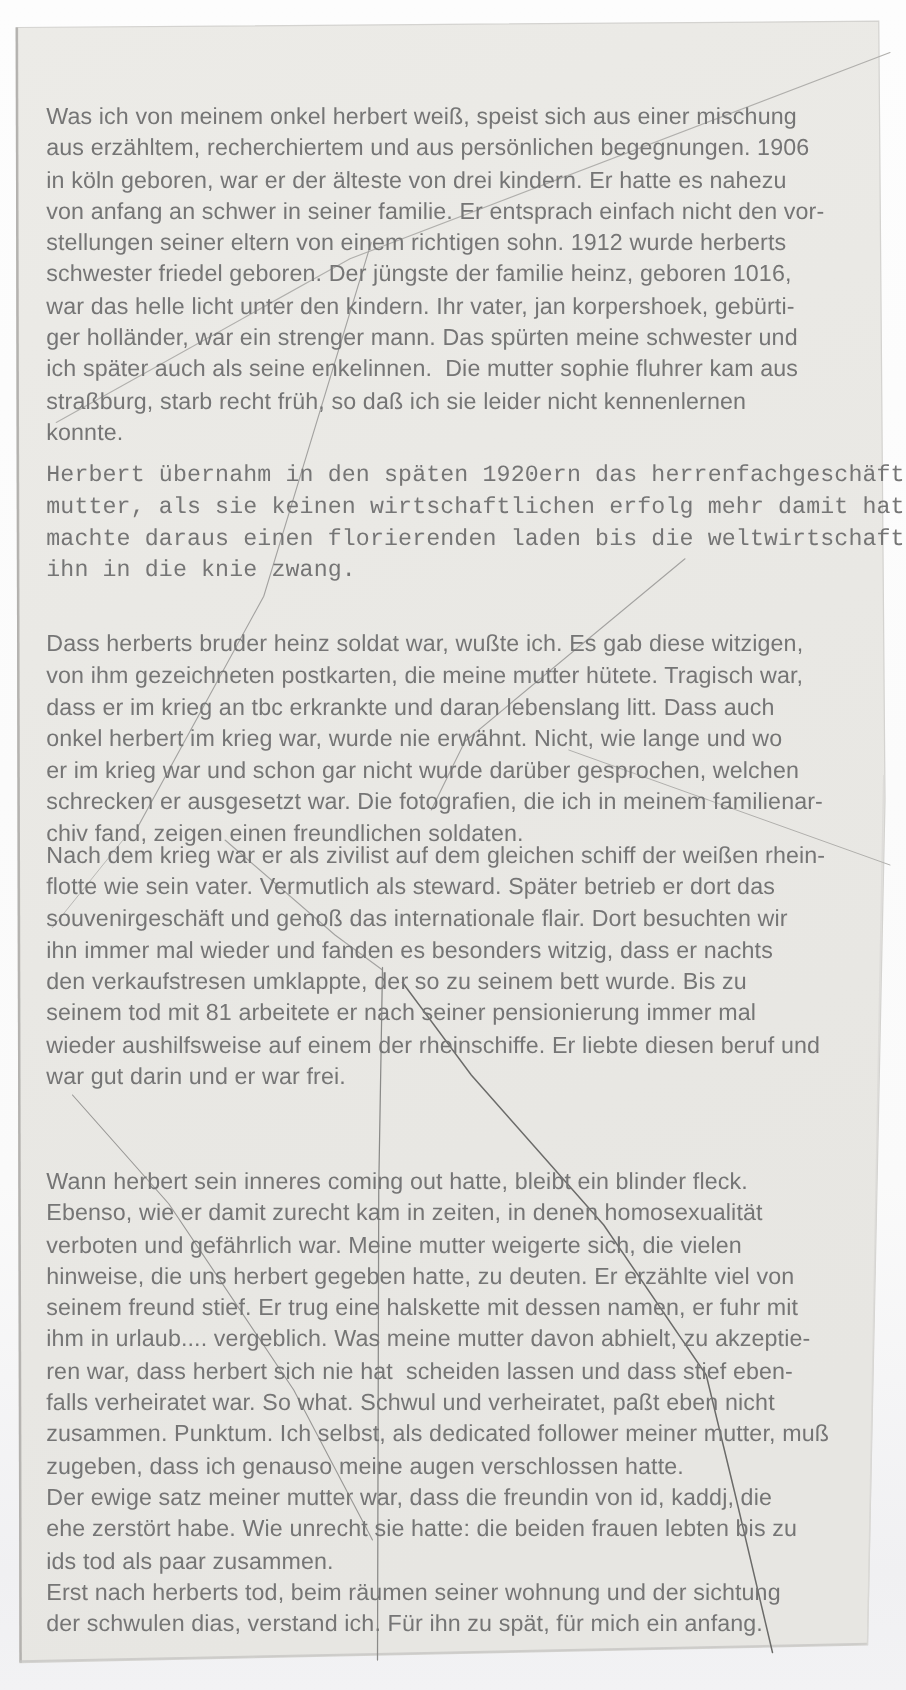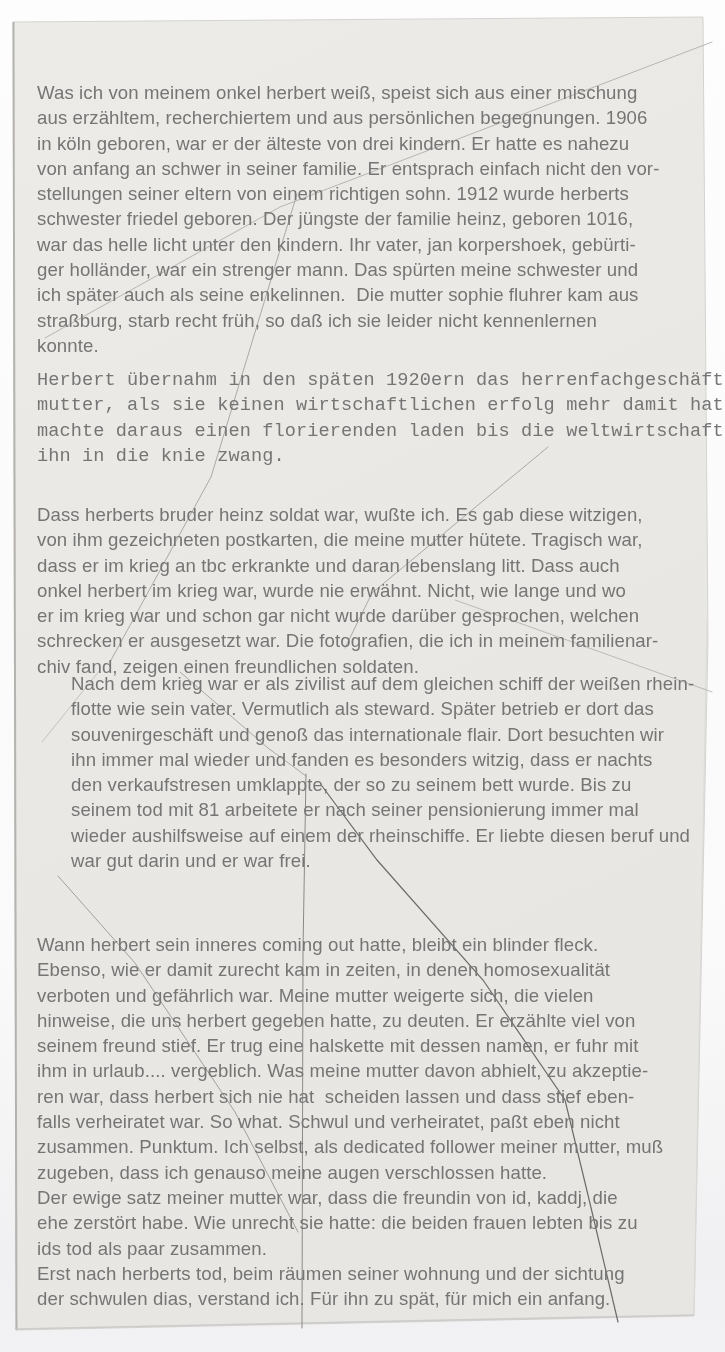--- a/index.html
+++ b/index.html
@@ -32,21 +32,21 @@
     white-space:pre;
     font-size:18.6px;
     line-height:25.3px;
     font-weight:300;
     letter-spacing:0.1px;
     color:#757575;
   }
   .para-1{top:80px;}
   .para-2{top:368px;font-family:Liberation Mono, monospace;}
   .para-3{top:502px;}
-  .para-4{top:671px;margin-left:34px;}
+  .para-4{top:671px;}
   .para-5{top:932px;}
 </style>
 </head>
 <body>
 
 <div class="canvas">
 
   <svg class="photo-svg" viewBox="0 0 725 1352" xmlns="http://www.w3.org/2000/svg" aria-hidden="true">
     <defs>
       <linearGradient id="paperGrad" x1="0" y1="0" x2="0.25" y2="1">

